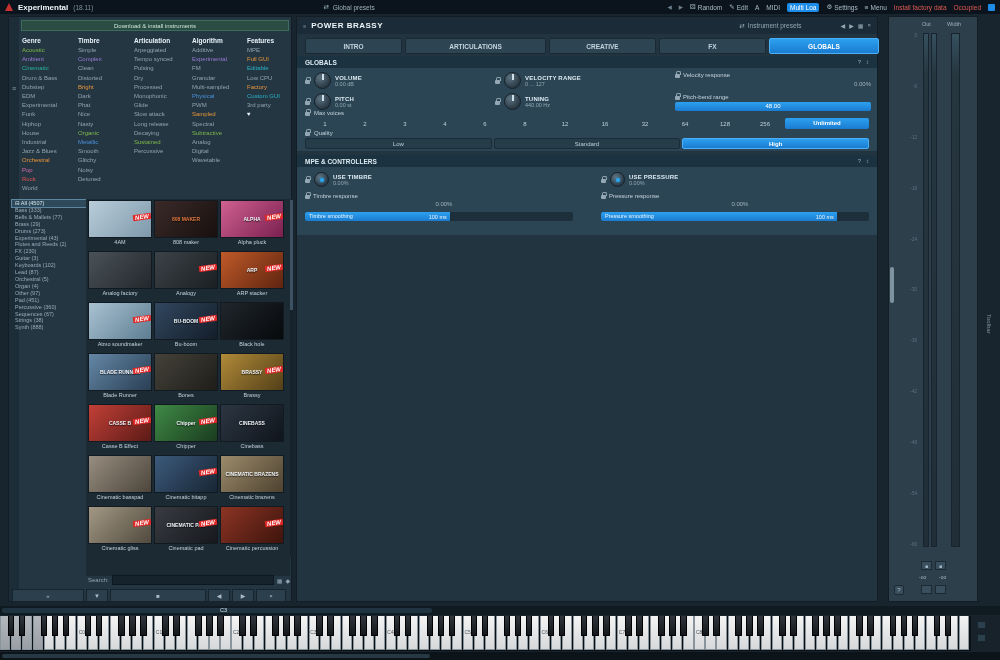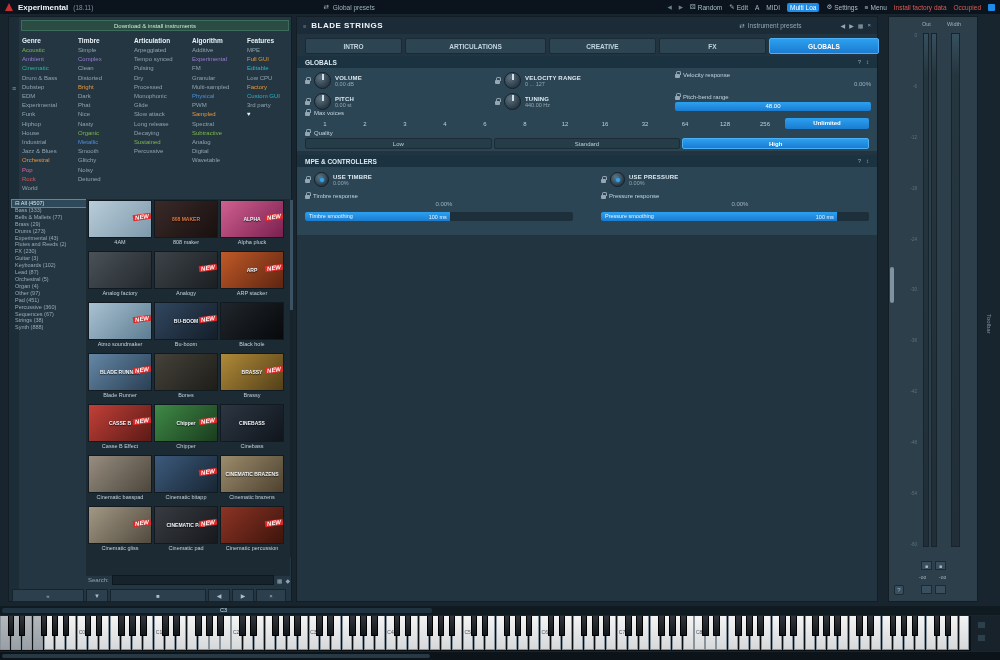--- a/index.html
+++ b/index.html
@@ -426,21 +426,21 @@
       </div>
       <div class="bbtn bb-prev">◀</div>
       <div class="bbtn bb-next">▶</div>
       <div class="bbtn bb-x">×</div>
     </div>
   </div>
 
   <div class="main">
     <div class="ps-header">
       <span class="dimico">≡</span>
-      <span class="ps-title">BLADE STRINGS</span>
+      <span class="ps-title">POWER BRASSY</span>
       <span class="ps-presets">
         <span>⇄</span>
         <span>Instrument presets</span>
       </span>
       <span class="ps-icons">
         <span>◀</span>
         <span>▶</span>
         <span>▦</span>
         <span>×</span>
       </span>

